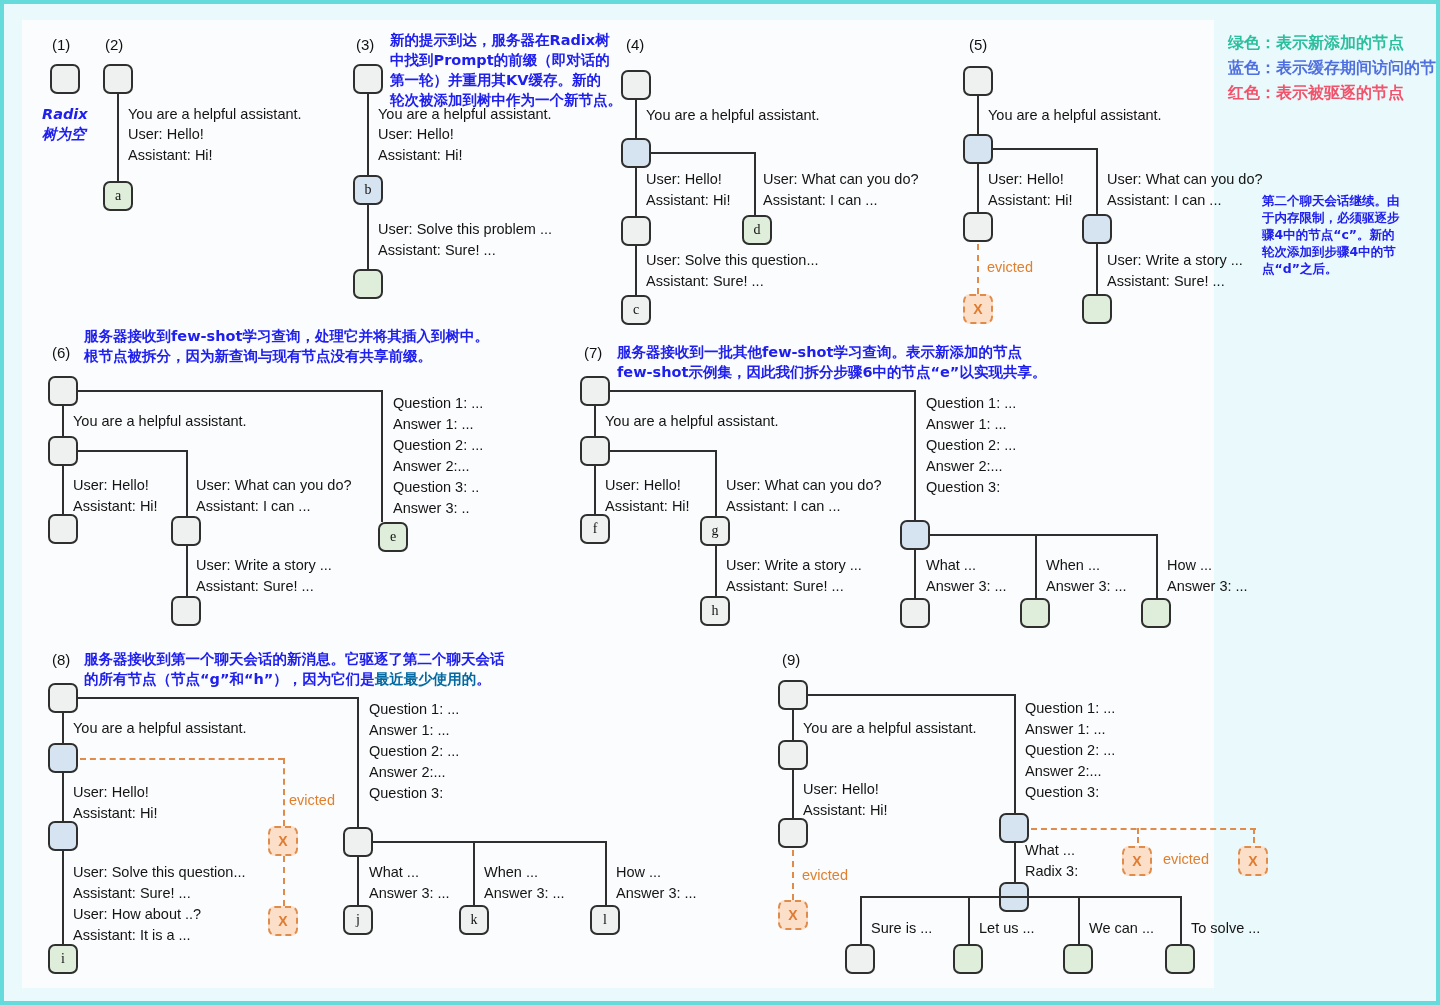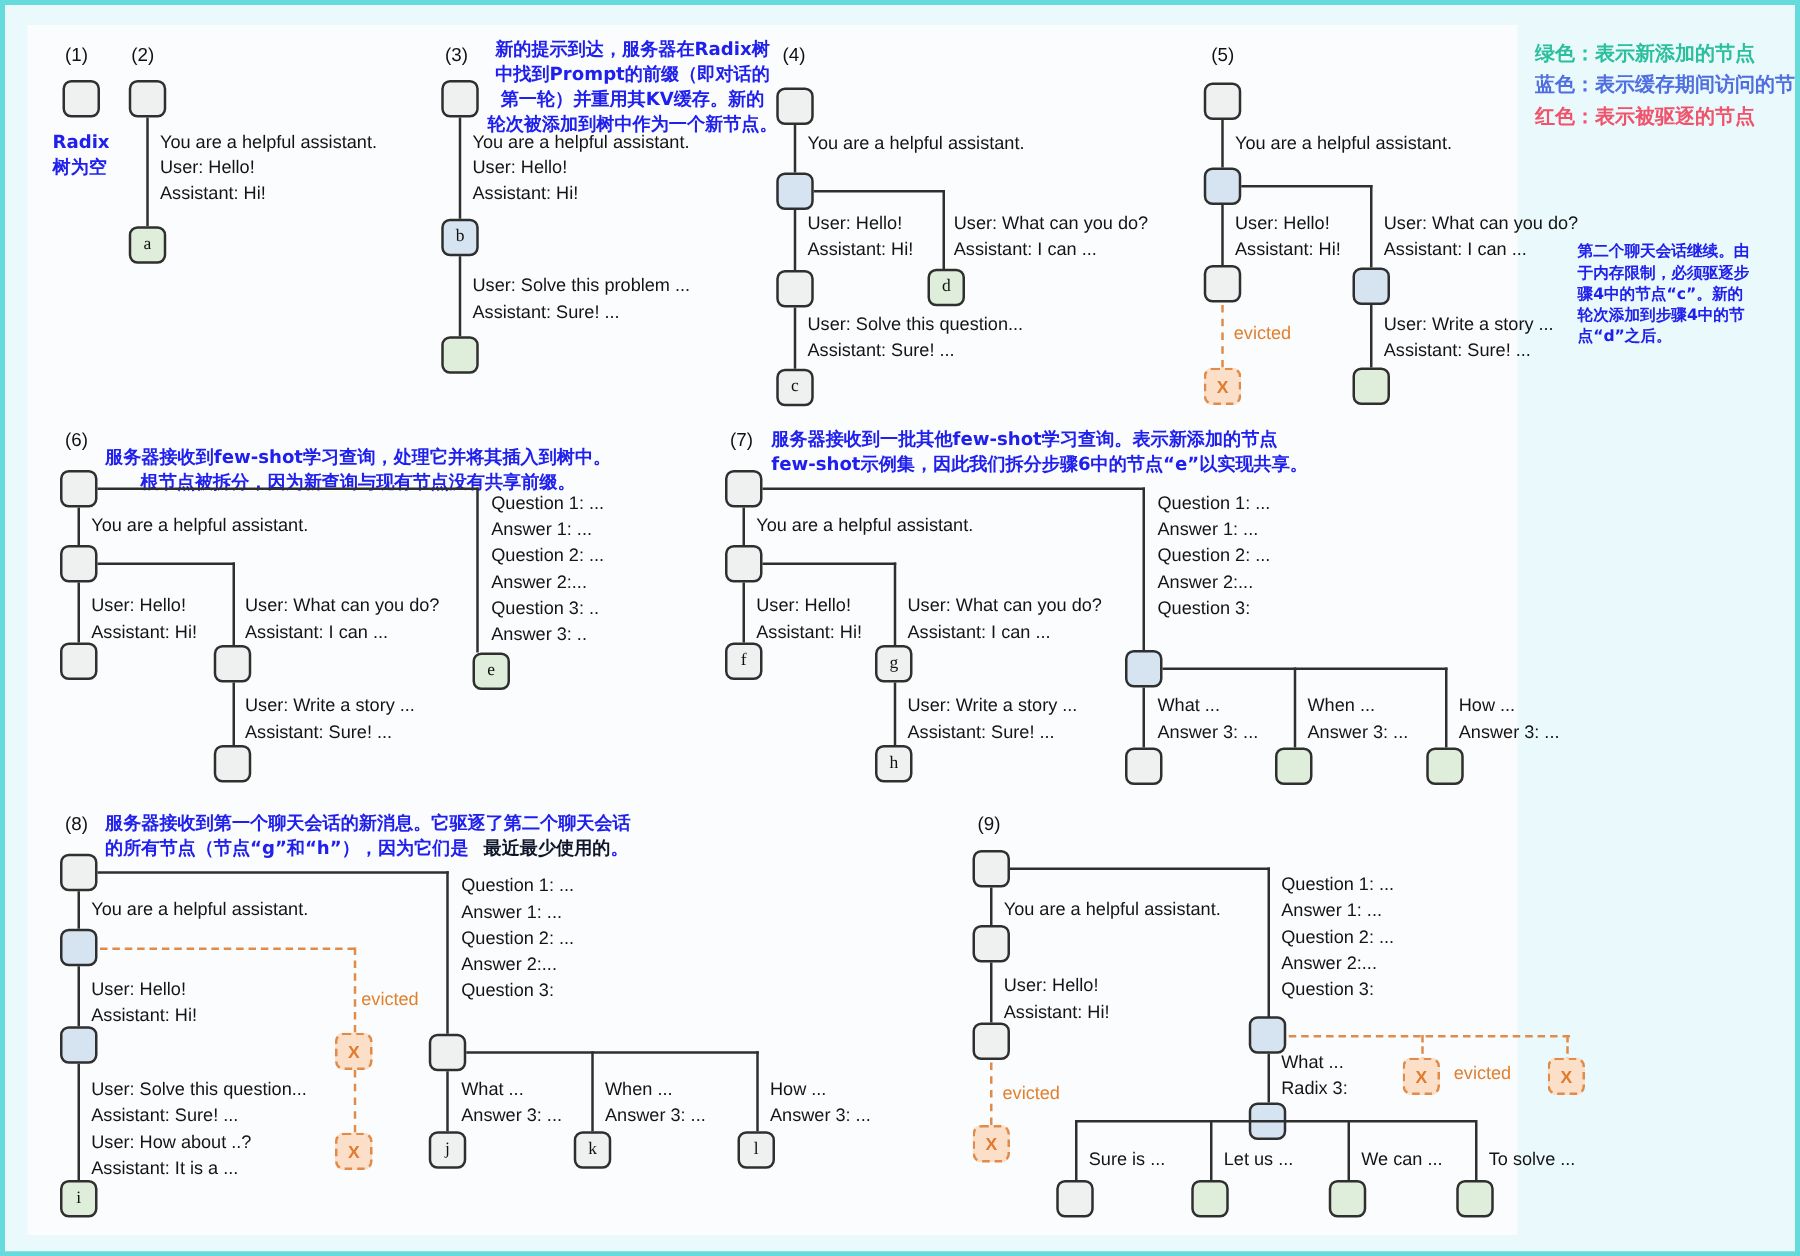--- a/index.html
+++ b/index.html
@@ -68,21 +68,21 @@
   }
   .cn{
     position:absolute;
     color:#2020ee;
     font-size:14.5px;
     line-height:20px;
     font-weight:bold;
     font-family:"DejaVu Sans","Liberation Sans",sans-serif;
   }
   .cn.small{font-size:12.5px;line-height:17px;}
-  .cn .red{color:#0f172a;margin-left:12px;}
+  .cn .red{color:#0369a1;}
   .evicted-lbl{
     position:absolute;
     color:#e0802f;
     font-size:14.5px;
     font-family:"Liberation Sans",sans-serif;
     white-space:nowrap;
   }
   .legend{position:absolute;font-size:16px;line-height:25px;font-weight:bold;
           font-family:"DejaVu Sans","Liberation Sans",sans-serif;white-space:nowrap;}
   .lg-green{color:#2bbf9e;}
@@ -94,33 +94,33 @@
 
 <div id="canvas">
   <div id="inner"></div>
 
   <div class="legend lg-green abs" style="left:1224px;top:26px;">绿色：表示新添加的节点</div>
   <div class="legend lg-blue abs" style="left:1224px;top:51px;">蓝色：表示缓存期间访问的节点</div>
   <div class="legend lg-red abs" style="left:1224px;top:76px;">红色：表示被驱逐的节点</div>
 
   <div class="steplabel" style="left:48px;top:32px;">(1)</div>
   <div class="node" style="left:46px;top:60px;"></div>
-  <div class="cn" style="left:38px;top:100px;white-space:pre;">Radix
+  <div class="cn" style="left:38px;top:100px;white-space:pre;font-style:italic;">Radix
 树为空</div>
 
   <div class="steplabel" style="left:101px;top:32px;">(2)</div>
   <div class="node" style="left:99px;top:60px;"></div>
   <div class="edge v" style="left:113px;top:90px;height:87px;"></div>
   <div class="txt" style="left:124px;top:100px;">You are a helpful assistant.</div>
   <div class="txt" style="left:124px;top:120px;">User: Hello!</div>
   <div class="txt" style="left:124px;top:141px;">Assistant: Hi!</div>
   <div class="node green" style="left:99px;top:177px;">a</div>
 
   <div class="steplabel" style="left:352px;top:32px;">(3)</div>
-  <div class="cn" style="left:386px;top:26px;white-space:pre;text-align:center;">新的提示到达，服务器在Radix树
+  <div class="cn" style="left:386px;top:26px;white-space:pre;">新的提示到达，服务器在Radix树
 中找到Prompt的前缀（即对话的
 第一轮）并重用其KV缓存。新的
 轮次被添加到树中作为一个新节点。</div>
   <div class="node" style="left:349px;top:60px;"></div>
   <div class="edge v" style="left:363px;top:90px;height:81px;"></div>
   <div class="txt" style="left:374px;top:100px;">You are a helpful assistant.</div>
   <div class="txt" style="left:374px;top:120px;">User: Hello!</div>
   <div class="txt" style="left:374px;top:141px;">Assistant: Hi!</div>
   <div class="node blue" style="left:349px;top:171px;">b</div>
   <div class="edge v" style="left:363px;top:201px;height:64px;"></div>
@@ -172,21 +172,21 @@
 
   <div class="edge v" style="left:973px;top:160px;height:48px;"></div>
   <div class="txt" style="left:984px;top:165px;">User: Hello!</div>
   <div class="txt" style="left:984px;top:186px;">Assistant: Hi!</div>
   <div class="node" style="left:959px;top:208px;"></div>
   <div class="dedge v" style="left:973px;top:240px;height:50px;"></div>
   <div class="evicted-lbl" style="left:983px;top:255px;">evicted</div>
   <div class="node evict" style="left:959px;top:290px;">X</div>
 
   <div class="steplabel" style="left:48px;top:340px;">(6)</div>
-  <div class="cn" style="left:80px;top:352px;white-space:pre;text-align:center;">服务器接收到few-shot学习查询，处理它并将其插入到树中。
+  <div class="cn" style="left:80px;top:322px;white-space:pre;">服务器接收到few-shot学习查询，处理它并将其插入到树中。
 根节点被拆分，因为新查询与现有节点没有共享前缀。</div>
   <div class="node" style="left:44px;top:372px;"></div>
 
   <div class="edge h" style="left:74px;top:386px;width:305px;"></div>
   <div class="edge v" style="left:377px;top:386px;height:132px;"></div>
   <div class="txt" style="left:389px;top:389px;">Question 1: ...</div>
   <div class="txt" style="left:389px;top:410px;">Answer 1: ...</div>
   <div class="txt" style="left:389px;top:431px;">Question 2: ...</div>
   <div class="txt" style="left:389px;top:452px;">Answer 2:...</div>
   <div class="txt" style="left:389px;top:473px;">Question 3: ..</div>

